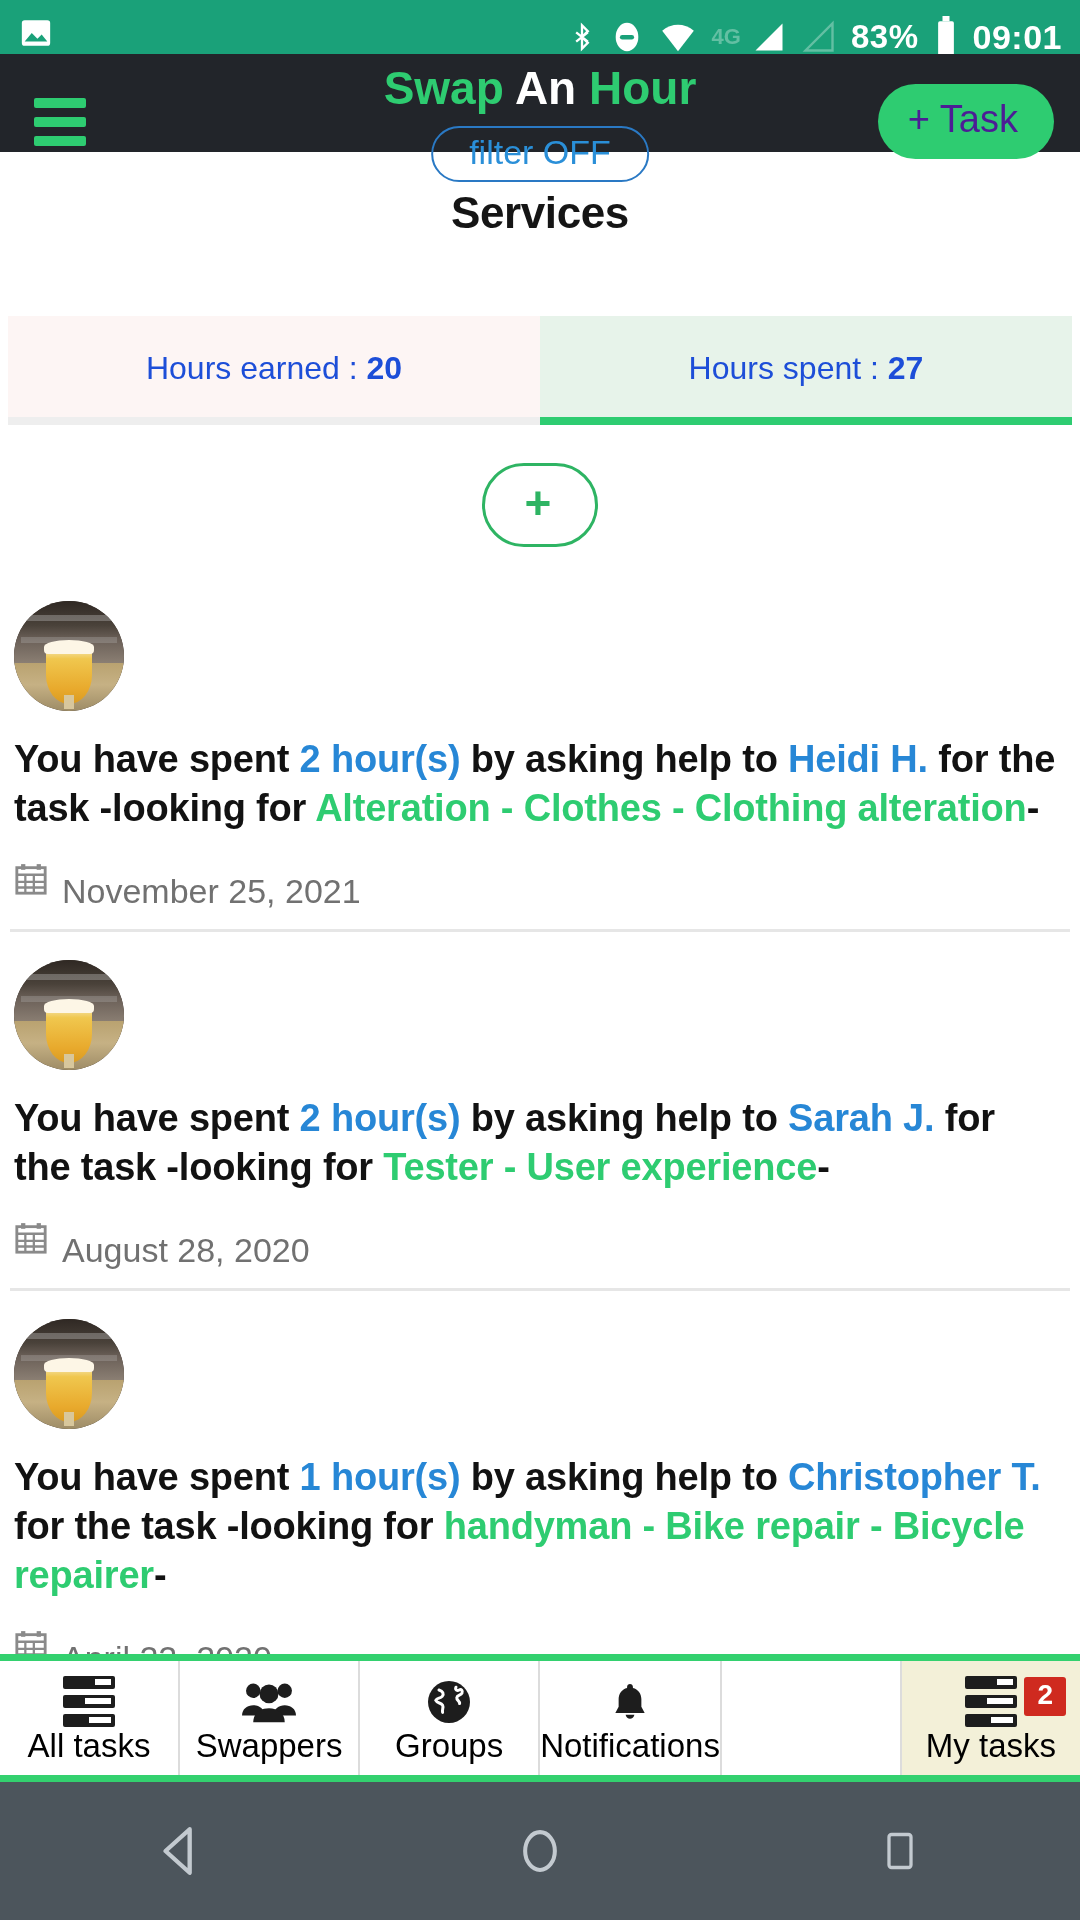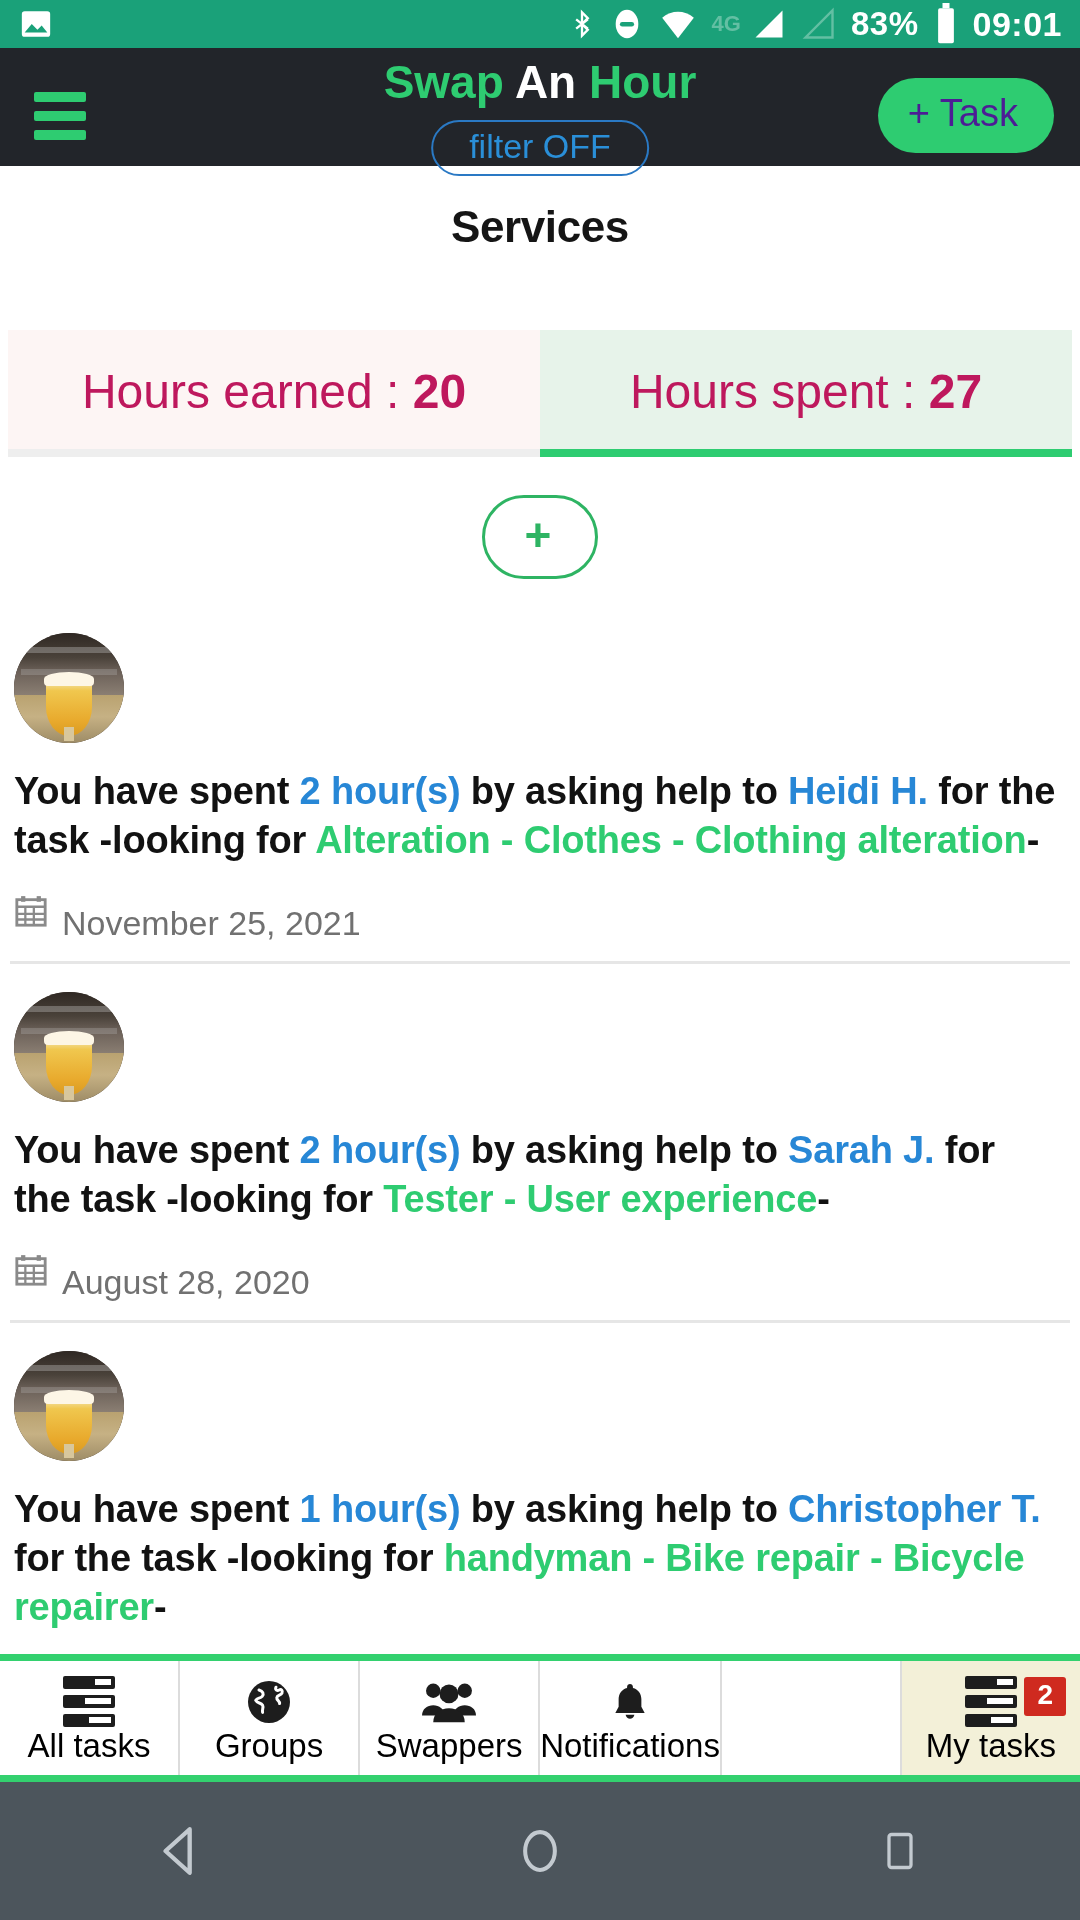--- a/index.html
+++ b/index.html
@@ -6,33 +6,33 @@
   html,body { width:1080px; height:1920px; }
   body {
     font-family:"Liberation Sans", sans-serif;
     background:#ffffff;
     overflow:hidden;
     position:relative;
   }
 
   
   .statusbar{
-    height:48px; background:#1aa179; display:flex; align-items:center;
-    padding:0 18px; color:#ffffff;
+    height:54px; background:#1aa179; display:flex; align-items:flex-start;
+    padding:16px 18px; color:#ffffff;
   }
   .sb-left{ display:flex; align-items:center; gap:10px; }
   .sb-right{ margin-left:auto; display:flex; align-items:center; gap:14px; }
   .sb-ico{ display:flex; align-items:center; }
   .sb-text{ font-size:33px; font-weight:bold; letter-spacing:.5px; }
   .sb-4g{ font-size:22px; font-weight:bold; color:#63bfa3; margin-right:-4px; }
   .sb-clock{ font-size:34px; font-weight:bold; letter-spacing:.5px; }
 
   
   .appbar{
-    height:118px; background:#22252a; position:relative;
+    height:98px; background:#22252a; position:relative;
     display:flex; align-items:flex-start; padding:0 22px;
   }
   .hamburger{
     position:absolute; left:34px; top:44px;
     width:52px; display:flex; flex-direction:column; gap:9px; cursor:pointer;
   }
   .hamburger span{ display:block; height:10px; border-radius:2px; background:#2ecc71; }
   .brand{
     position:absolute; left:0; right:0; top:10px; text-align:center;
     font-size:46px; font-weight:bold; line-height:1.05; pointer-events:none;
@@ -55,21 +55,21 @@
   
   .content{ background:#ffffff; }
   .page-title{
     text-align:center; font-size:44px; font-weight:bold; color:#151515;
     padding:36px 0 0 0; letter-spacing:-.4px;
   }
 
   
   .tabs{ display:flex; margin:78px 8px 0 8px; }
   .tab{
-    flex:1; text-align:center; font-size:48px; color:#be185d;
+    flex:1; text-align:center; font-size:32px; color:#1d4ed8;
     padding:34px 0 30px 0; position:relative; cursor:pointer;
   }
   .tab .v{ font-weight:bold; }
   .tab-earned{ background:#fdf5f4; border-bottom:8px solid #eeeeee; }
   .tab-spent{ background:#e7f3ea; border-bottom:8px solid #2ecc71; }
 
   
   .skills-wrap{ display:flex; justify-content:center; margin-top:38px; }
   .skills-btn{
     border:3px solid #2eb463; border-radius:46px; background:#ffffff;
@@ -352,44 +352,44 @@
           <i></i>
           <i></i>
           <i></i>
         </span>
     </span>
     <span class="nav-lbl">All tasks</span>
   </div>
 
   <div class="nav-cell">
     <span class="nav-ico">
-      <svg width="48" height="48" viewBox="0 0 24 24">
-          <circle cx="12" cy="12" r="10.5" fill="#1d1d1d"></circle>
-          <path d="M7 6c2 .6 2.6 2 1.6 3.2-1 1.2-2.6.6-3.2 2 .8 1.6 2.6 1 3.4 2.4.6 1.2-.4 2.4 0 3.6M15.5 4.6c-.6 1.4.6 2 1.6 1.4 1-.6 2 .4 1.4 1.6-.6 1.2-2.4.8-2.6 2.2-.2 1.4 1.6 1.6 1.4 3" stroke="#ffffff" stroke-width="1.5" fill="none" stroke-linecap="round"></path>
-        </svg>
-    </span>
-    <span class="nav-lbl">Groups</span>
-  </div>
-
-  <div class="nav-cell">
-    <span class="nav-ico">
       <svg width="54" height="46" viewBox="0 0 24 20">
           <circle cx="5" cy="5" r="3.2" fill="#1d1d1d"></circle>
           <circle cx="19" cy="5" r="3.2" fill="#1d1d1d"></circle>
           <path d="M0 16c0-3 2.4-4.6 5-4.6S10 13 10 16z" fill="#1d1d1d"></path>
           <path d="M14 16c0-3 2.4-4.6 5-4.6S24 13 24 16z" fill="#1d1d1d"></path>
           <circle cx="12" cy="6.4" r="4.2" fill="#1d1d1d"></circle>
           <path d="M5 19c0-4 3.2-6.2 7-6.2S19 15 19 19z" fill="#1d1d1d"></path>
         </svg>
     </span>
     <span class="nav-lbl">Swappers</span>
   </div>
 
   <div class="nav-cell">
     <span class="nav-ico">
+      <svg width="48" height="48" viewBox="0 0 24 24">
+          <circle cx="12" cy="12" r="10.5" fill="#1d1d1d"></circle>
+          <path d="M7 6c2 .6 2.6 2 1.6 3.2-1 1.2-2.6.6-3.2 2 .8 1.6 2.6 1 3.4 2.4.6 1.2-.4 2.4 0 3.6M15.5 4.6c-.6 1.4.6 2 1.6 1.4 1-.6 2 .4 1.4 1.6-.6 1.2-2.4.8-2.6 2.2-.2 1.4 1.6 1.6 1.4 3" stroke="#ffffff" stroke-width="1.5" fill="none" stroke-linecap="round"></path>
+        </svg>
+    </span>
+    <span class="nav-lbl">Groups</span>
+  </div>
+
+  <div class="nav-cell">
+    <span class="nav-ico">
       <svg width="44" height="48" viewBox="0 0 24 24">
           <path d="M12 2.2c-.9 0-1.6.7-1.6 1.6v.5C7.6 5 5.8 7.4 5.8 10.4v4.2L4 18h16l-1.8-3.4v-4.2c0-3-1.8-5.4-4.6-6.1v-.5c0-.9-.7-1.6-1.6-1.6z" fill="#1d1d1d"></path>
           <path d="M9.6 19c.3 1.3 1.3 2.2 2.4 2.2s2.1-.9 2.4-2.2z" fill="#1d1d1d"></path>
         </svg>
     </span>
     <span class="nav-lbl">Notifications</span>
   </div>
 
   <div class="nav-cell blank">
     <span class="nav-lbl"></span>

